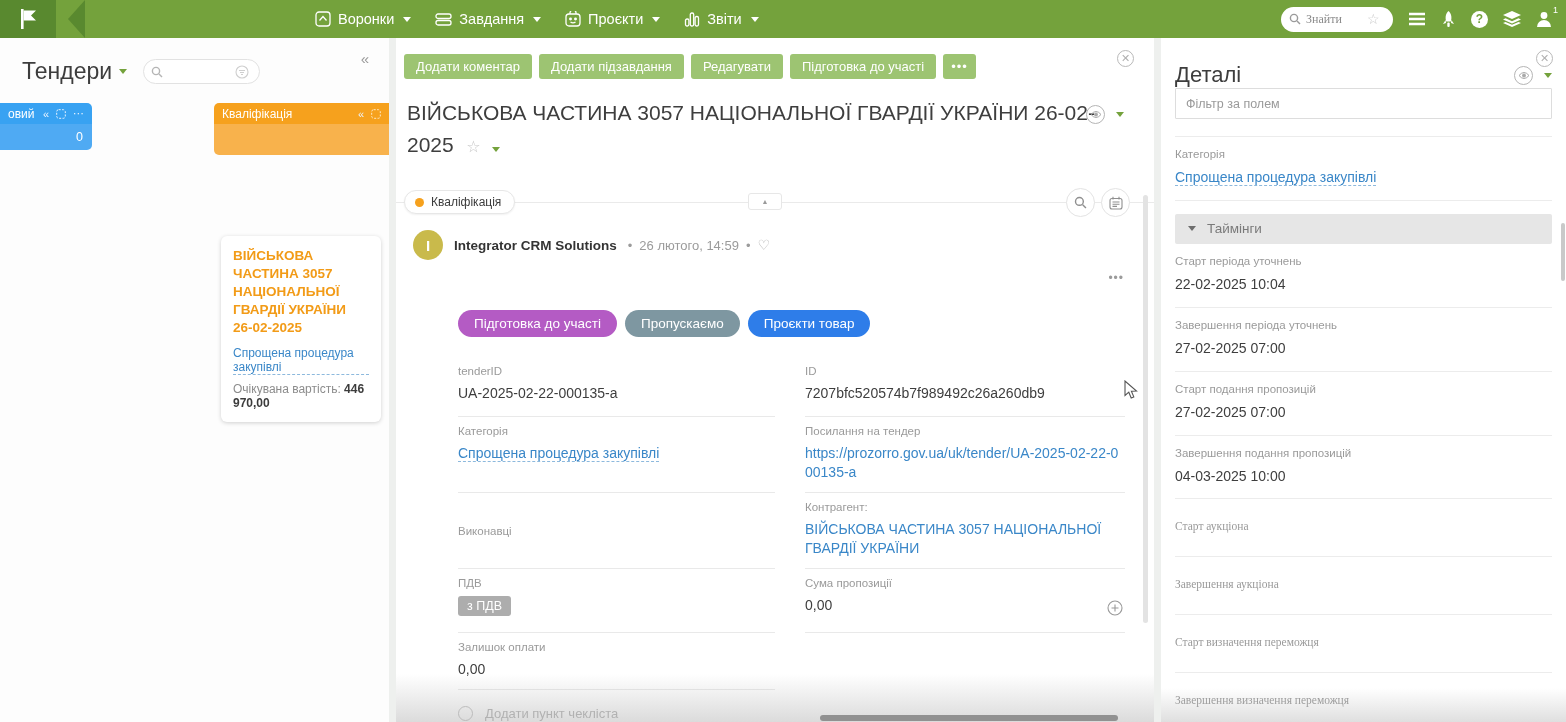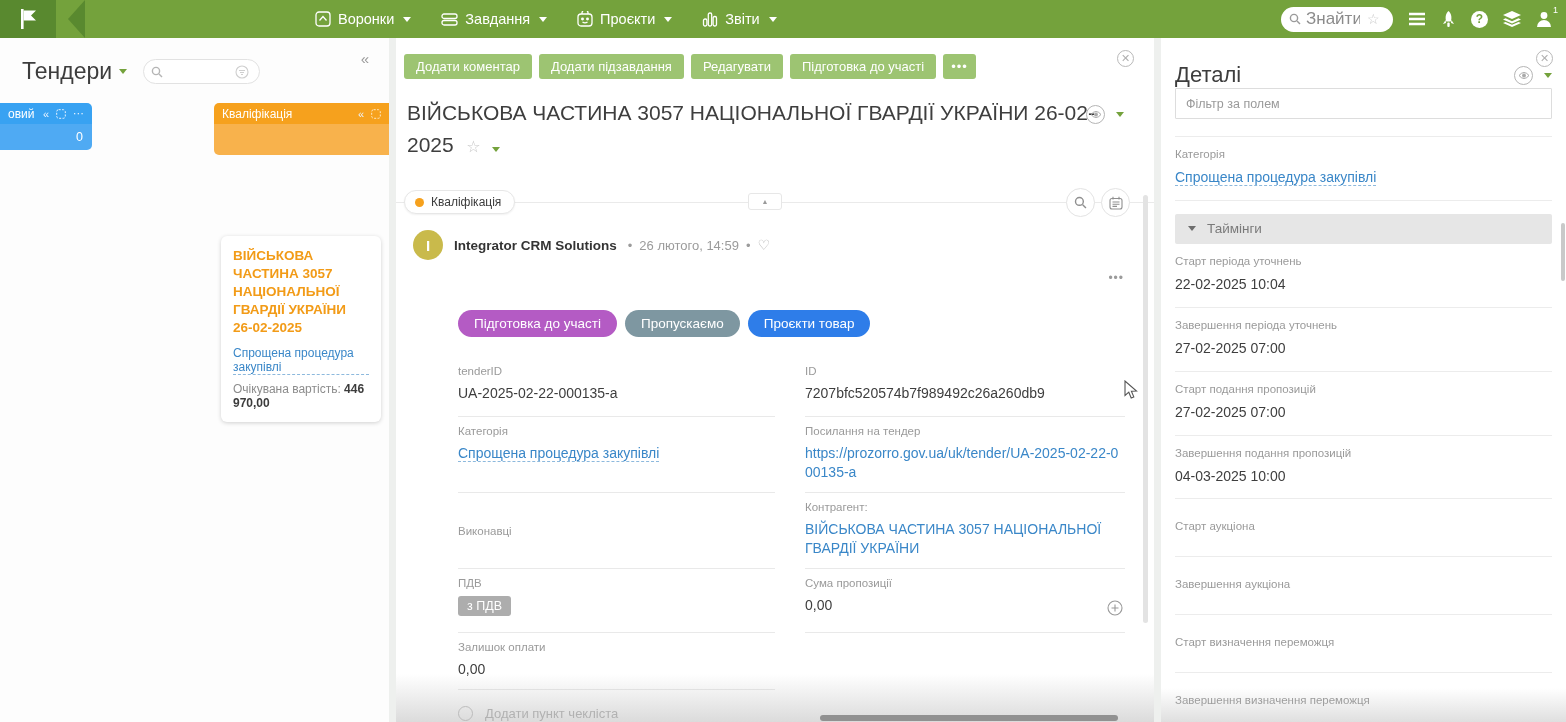--- a/index.html
+++ b/index.html
@@ -6,29 +6,29 @@
   html,body { width:1566px; height:722px; overflow:hidden; background:#eef0ee;
     font-family:"Liberation Sans","DejaVu Sans",sans-serif; }
   #app { position:relative; width:1566px; height:722px; }
 
   
   .topbar { position:absolute; top:0; left:0; right:0; height:38px; background:#74a23c;
     display:flex; align-items:center; color:#fff; z-index:30; }
   .logo-sq { width:56px; height:38px; background:#59892f; display:flex; align-items:center; justify-content:center; }
   .logo-arrow { width:0; height:0; border-top:19px solid transparent; border-bottom:19px solid transparent;
     border-right:17px solid #59892f; margin-left:12px; }
-  .nav { display:flex; align-items:center; margin-left:230px; gap:30px; }
+  .nav { display:flex; align-items:center; margin-left:230px; gap:24px; }
   .nav-item { display:flex; align-items:center; gap:7px; font-size:14.5px; cursor:pointer; }
   .caret-dn-w { width:0; height:0; border-left:4px solid transparent; border-right:4px solid transparent;
     border-top:5px solid #fff; margin-left:2px; }
   .topbar-right { margin-left:auto; display:flex; align-items:center; gap:15px; padding-right:14px; }
   .hsearch { width:112px; height:25px; background:#fff; border-radius:13px; display:flex; align-items:center;
     padding:0 8px; gap:5px; }
-  .hsearch input { border:none; outline:none; width:54px; font-size:17px; color:#555; background:transparent;
-    font-family:Liberation Sans, sans-serif; }
+  .hsearch input { border:none; outline:none; width:54px; font-size:12px; color:#555; background:transparent;
+    font-family:Liberation Serif, serif; }
   .hsearch input::placeholder { color:#8b8b8b; }
   .tico { display:flex; align-items:center; position:relative; cursor:pointer; }
   .help-circle { width:17px; height:17px; background:#fff; color:#74a23c; border-radius:50%;
     font-size:12px; font-weight:bold; display:flex; align-items:center; justify-content:center; }
   .badge-1 { position:absolute; top:-6px; right:-6px; font-size:9px; color:#fff; }
 
   
   .board-panel { position:absolute; top:38px; left:0; width:389px; bottom:0; background:#fdfdfd; }
   .main-panel  { position:absolute; top:38px; left:396px; width:758px; bottom:0; background:#fff; overflow:hidden; }
   .det-panel   { position:absolute; top:38px; left:1161px; right:0; bottom:0; background:#fff; padding:0 14px; overflow:hidden; }
@@ -125,21 +125,21 @@
   .det-head { position:relative; margin-top:24px; display:flex; align-items:center; }
   .det-title { font-size:22px; color:#3d3d3d; }
   .det-watch { margin-left:auto; display:flex; align-items:center; gap:4px; cursor:pointer; }
   .filter-input { width:100%; height:31px; border:1px solid #ddd; border-radius:1px;
     padding:0 10px; font-size:12.5px; font-family:inherit; outline:none; color:#555; }
   .filter-input::placeholder { color:#9a9a9a; }
   .det-div { border-top:1px solid #ececec; margin-top:17px; }
   .dfield { border-bottom:1px solid #ececec; padding:11px 0 13px; }
   .dfield .flabel { margin-bottom:8px; }
   .dfield .fvalue { font-size:14px; }
-  .dfield.empty { padding:21px 0 16px; }
+  .dfield.empty { padding:21px 0 16px;font-family:Liberation Serif, serif; }
   .section-bar { margin-top:13px; background:#e6e6e6; border-radius:2px; height:30px; display:flex;
     align-items:center; gap:11px; padding:0 13px; cursor:pointer; }
   .caret-dn-d { width:0; height:0; border-left:4.5px solid transparent; border-right:4.5px solid transparent;
     border-top:5.5px solid #6e6e6e; }
   .section-bar span { font-size:13.5px; color:#7a7a7a; }
   .det-fade { position:absolute; left:0; right:0; bottom:0; height:34px; pointer-events:none;
     background:linear-gradient(to bottom, rgba(190,190,190,0), rgba(175,175,175,.4)); }
   .det-vscroll { position:absolute; right:1px; top:185px; width:4px; height:58px; background:#c9c9c9; border-radius:2px; cursor:pointer; }
 
   .cursor { position:absolute; left:1124px; top:380px; z-index:50; pointer-events:none; }

